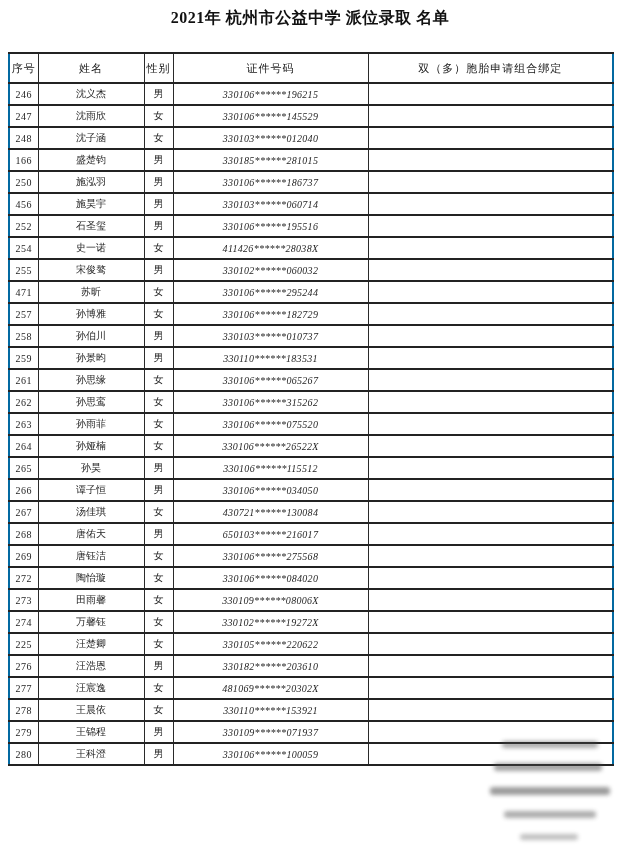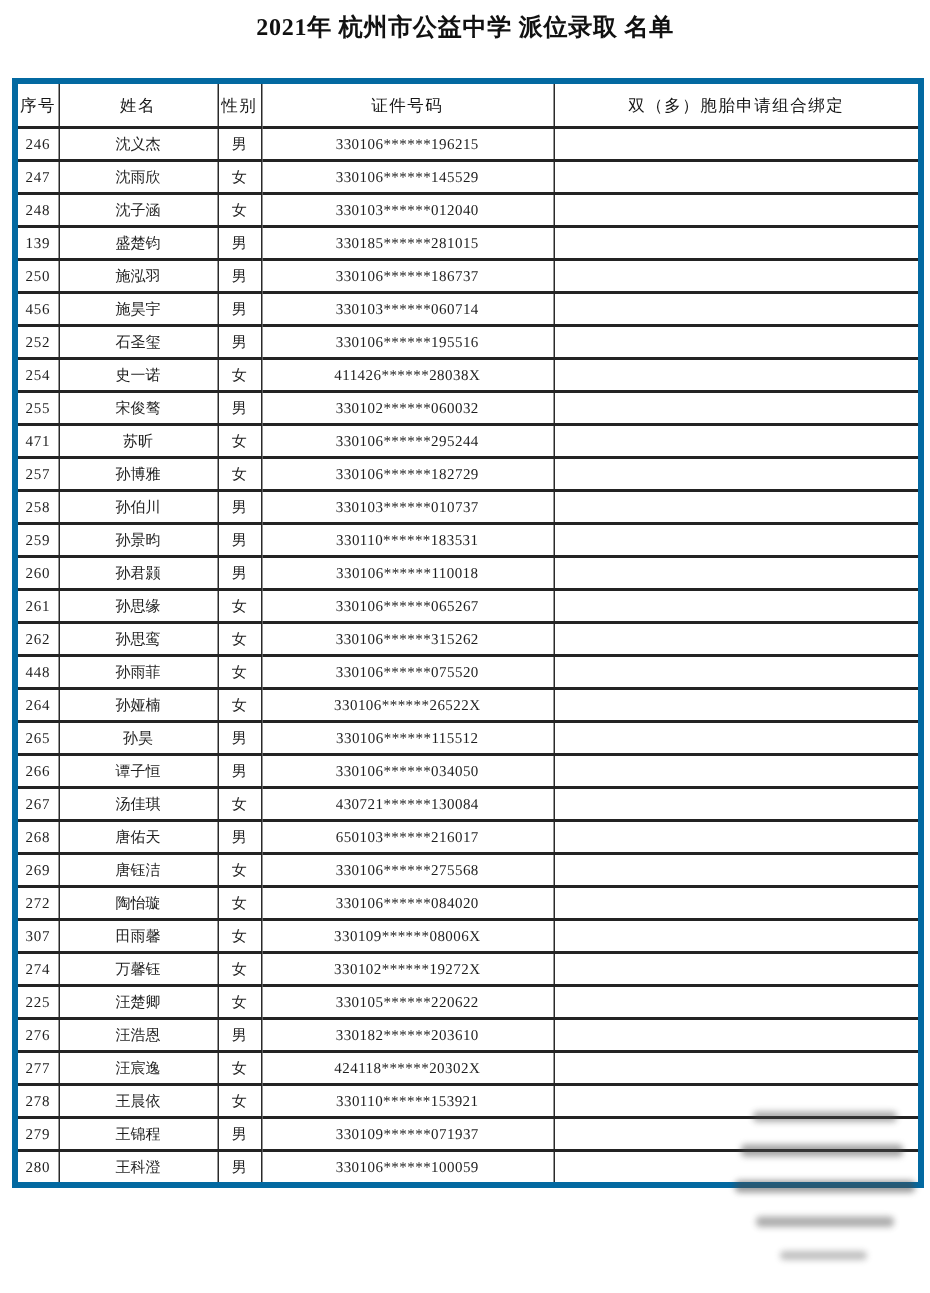--- a/index.html
+++ b/index.html
@@ -41,36 +41,36 @@
     border-bottom: 2px solid #232323;
     border-left: 1px solid #2a2a2a;
     border-right: 1px solid #2a2a2a;
     text-align: center;
     vertical-align: middle;
     padding: 0;
     overflow: hidden;
     white-space: nowrap;
   }
   table.roster {
-    border: 4px solid #0369a1;
+    border: 2px solid #0369a1;
   }
   table.roster th {
     height: 28px;
     font-size: 11px;
     font-weight: normal;
     color: #161616;
     letter-spacing: 1px;
   }
   table.roster td {
     height: 20px;
     font-size: 10px;
     color: #1e1e1e;
   }
   td.col-no { font-size: 9.5px; letter-spacing: 0.5px; margin-left: 12px; }
-  td.col-id { letter-spacing: 0.3px; }
+  td.col-id { letter-spacing: 0.3px; font-style: italic; }
 
   
   .watermark {
     position: absolute;
     left: 490px;
     top: 735px;
     width: 126px;
     height: 122px;
     pointer-events: none;
   }
@@ -125,21 +125,21 @@
     <td class="col-binding"></td>
   </tr>
       <tr>
     <td class="col-no">248</td>
     <td class="col-name">沈子涵</td>
     <td class="col-gender">女</td>
     <td class="col-id">330103******012040</td>
     <td class="col-binding"></td>
   </tr>
       <tr>
-    <td class="col-no">139</td>
+    <td class="col-no">166</td>
     <td class="col-name">盛楚钧</td>
     <td class="col-gender">男</td>
     <td class="col-id">330185******281015</td>
     <td class="col-binding"></td>
   </tr>
       <tr>
     <td class="col-no">250</td>
     <td class="col-name">施泓羽</td>
     <td class="col-gender">男</td>
     <td class="col-id">330106******186737</td>
@@ -195,42 +195,35 @@
     <td class="col-binding"></td>
   </tr>
       <tr>
     <td class="col-no">259</td>
     <td class="col-name">孙景昀</td>
     <td class="col-gender">男</td>
     <td class="col-id">330110******183531</td>
     <td class="col-binding"></td>
   </tr>
       <tr>
-    <td class="col-no">260</td>
-    <td class="col-name">孙君颢</td>
-    <td class="col-gender">男</td>
-    <td class="col-id">330106******110018</td>
-    <td class="col-binding"></td>
-  </tr>
-      <tr>
     <td class="col-no">261</td>
     <td class="col-name">孙思缘</td>
     <td class="col-gender">女</td>
     <td class="col-id">330106******065267</td>
     <td class="col-binding"></td>
   </tr>
       <tr>
     <td class="col-no">262</td>
     <td class="col-name">孙思鸾</td>
     <td class="col-gender">女</td>
     <td class="col-id">330106******315262</td>
     <td class="col-binding"></td>
   </tr>
       <tr>
-    <td class="col-no">448</td>
+    <td class="col-no">263</td>
     <td class="col-name">孙雨菲</td>
     <td class="col-gender">女</td>
     <td class="col-id">330106******075520</td>
     <td class="col-binding"></td>
   </tr>
       <tr>
     <td class="col-no">264</td>
     <td class="col-name">孙娅楠</td>
     <td class="col-gender">女</td>
     <td class="col-id">330106******26522X</td>
@@ -272,21 +265,21 @@
     <td class="col-binding"></td>
   </tr>
       <tr>
     <td class="col-no">272</td>
     <td class="col-name">陶怡璇</td>
     <td class="col-gender">女</td>
     <td class="col-id">330106******084020</td>
     <td class="col-binding"></td>
   </tr>
       <tr>
-    <td class="col-no">307</td>
+    <td class="col-no">273</td>
     <td class="col-name">田雨馨</td>
     <td class="col-gender">女</td>
     <td class="col-id">330109******08006X</td>
     <td class="col-binding"></td>
   </tr>
       <tr>
     <td class="col-no">274</td>
     <td class="col-name">万馨钰</td>
     <td class="col-gender">女</td>
     <td class="col-id">330102******19272X</td>
@@ -303,21 +296,21 @@
     <td class="col-no">276</td>
     <td class="col-name">汪浩恩</td>
     <td class="col-gender">男</td>
     <td class="col-id">330182******203610</td>
     <td class="col-binding"></td>
   </tr>
       <tr>
     <td class="col-no">277</td>
     <td class="col-name">汪宸逸</td>
     <td class="col-gender">女</td>
-    <td class="col-id">424118******20302X</td>
+    <td class="col-id">481069******20302X</td>
     <td class="col-binding"></td>
   </tr>
       <tr>
     <td class="col-no">278</td>
     <td class="col-name">王晨依</td>
     <td class="col-gender">女</td>
     <td class="col-id">330110******153921</td>
     <td class="col-binding"></td>
   </tr>
       <tr>

